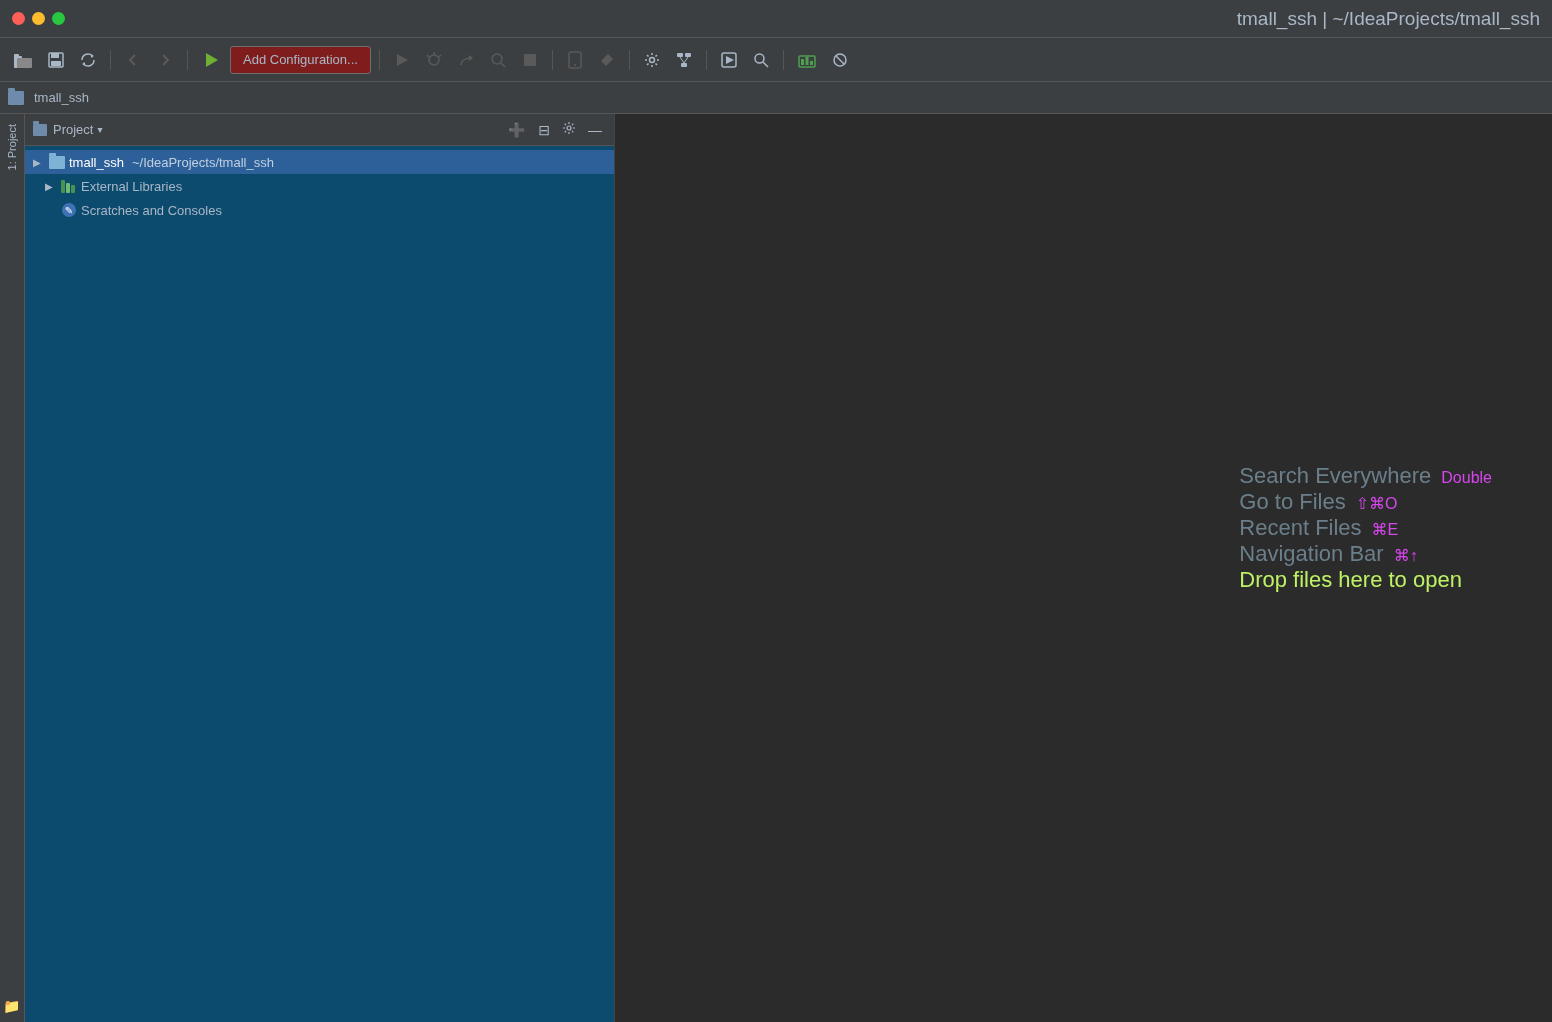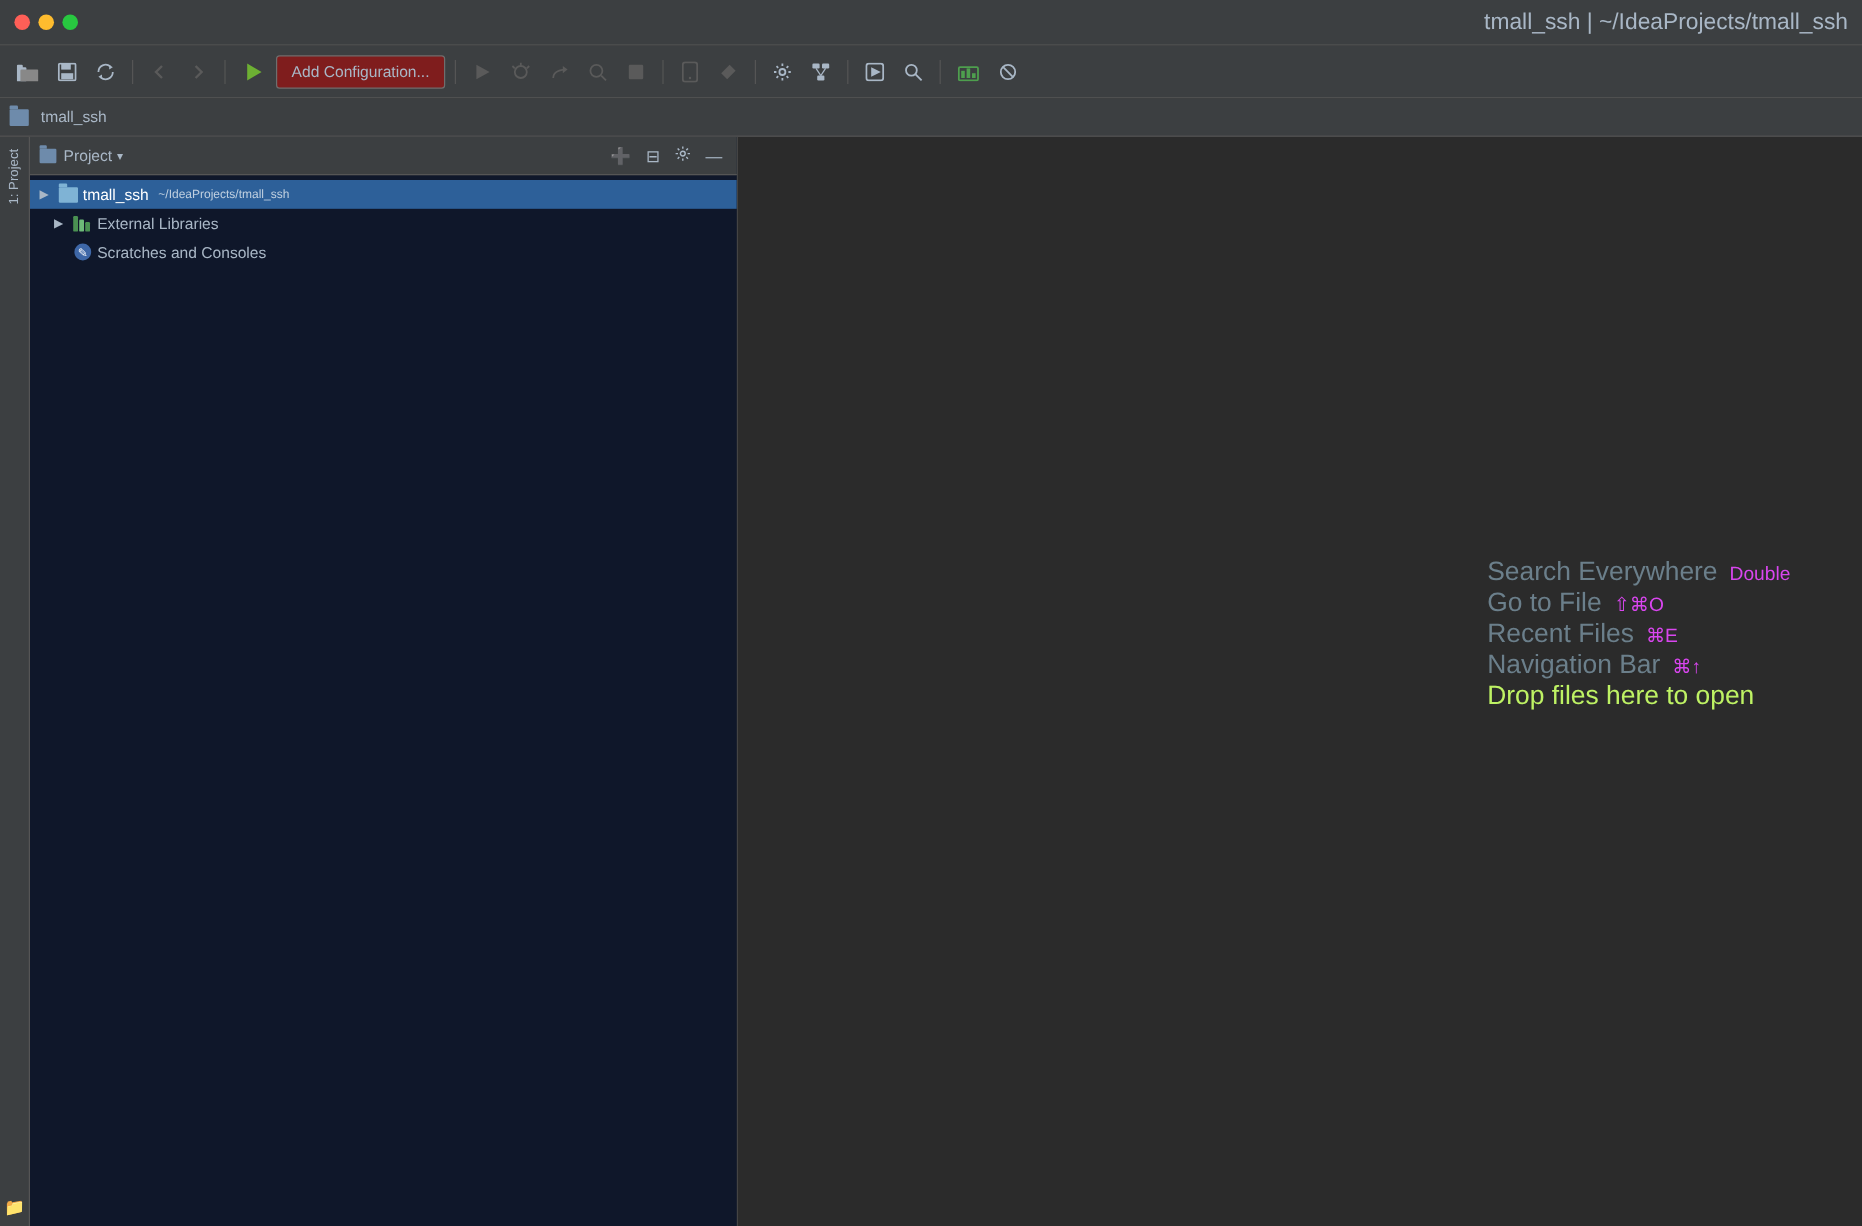--- a/index.html
+++ b/index.html
@@ -157,21 +157,21 @@
       margin-top: auto;
       padding-bottom: 8px;
       color: #a9b7c6;
       font-size: 14px;
       cursor: pointer;
     }
 
     
     .project-panel {
       width: 590px;
-      background: #0f172a;
+      background: #0c4a6e;
       display: flex;
       flex-direction: column;
       flex-shrink: 0;
       border-right: 1px solid #444;
     }
     .panel-header {
       background: #3c3f41;
       height: 32px;
       display: flex;
       align-items: center;
@@ -271,21 +271,21 @@
     .tree-item.selected .tree-folder-icon::before {
       background: #7fb3d5;
     }
     .tree-item-label {
       font-size: 13px;
     }
     .tree-item.selected .tree-item-label {
       color: #ffffff;
     }
     .tree-item-path {
-      font-size: 10px;
+      font-size: 13px;
       color: #8a9aaa;
       margin-left: 4px;
     }
     .tree-item.selected .tree-item-path {
       color: #c0d0e0;
     }
     .tree-item-indent {
       padding-left: 20px;
     }
 
@@ -586,21 +586,21 @@
     </div>
   </div>
 
   <div class="editor-area">
     <div class="hint-block">
       <div class="hint-row">
         <span class="hint-label">Search Everywhere</span>
         <span class="hint-shortcut">Double</span>
       </div>
       <div class="hint-row">
-        <span class="hint-label">Go to File</span>
+        <span class="hint-label">Go to Files</span>
         <span class="hint-shortcut">⇧⌘O</span>
       </div>
       <div class="hint-row">
         <span class="hint-label">Recent Files</span>
         <span class="hint-shortcut">⌘E</span>
       </div>
       <div class="hint-row">
         <span class="hint-label">Navigation Bar</span>
         <span class="hint-shortcut">⌘↑</span>
       </div>

